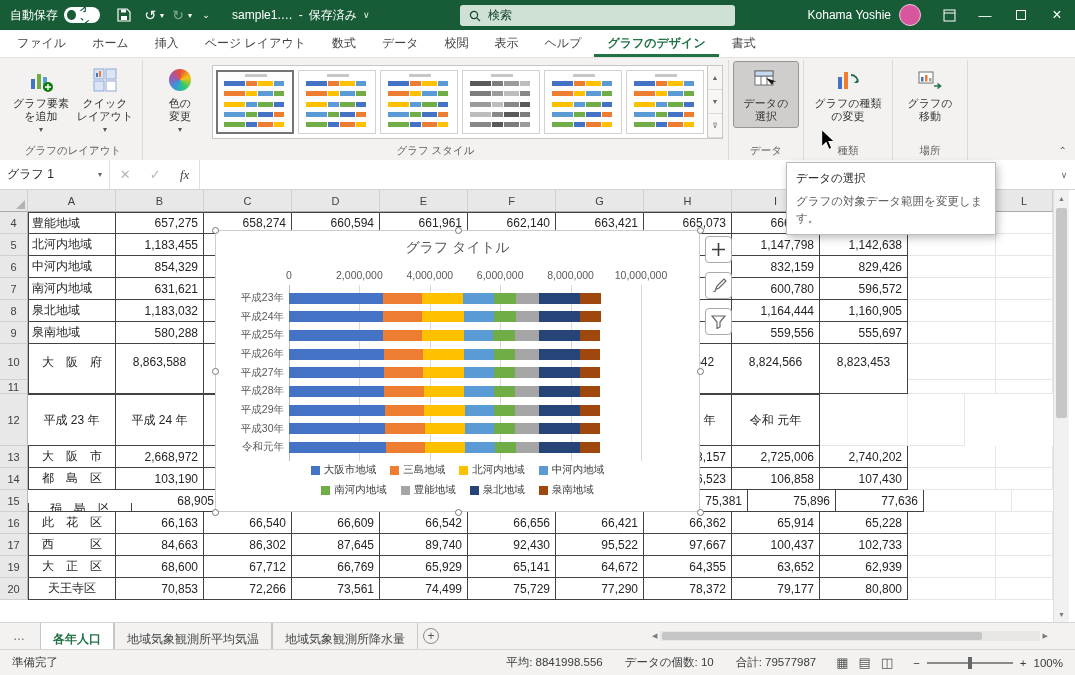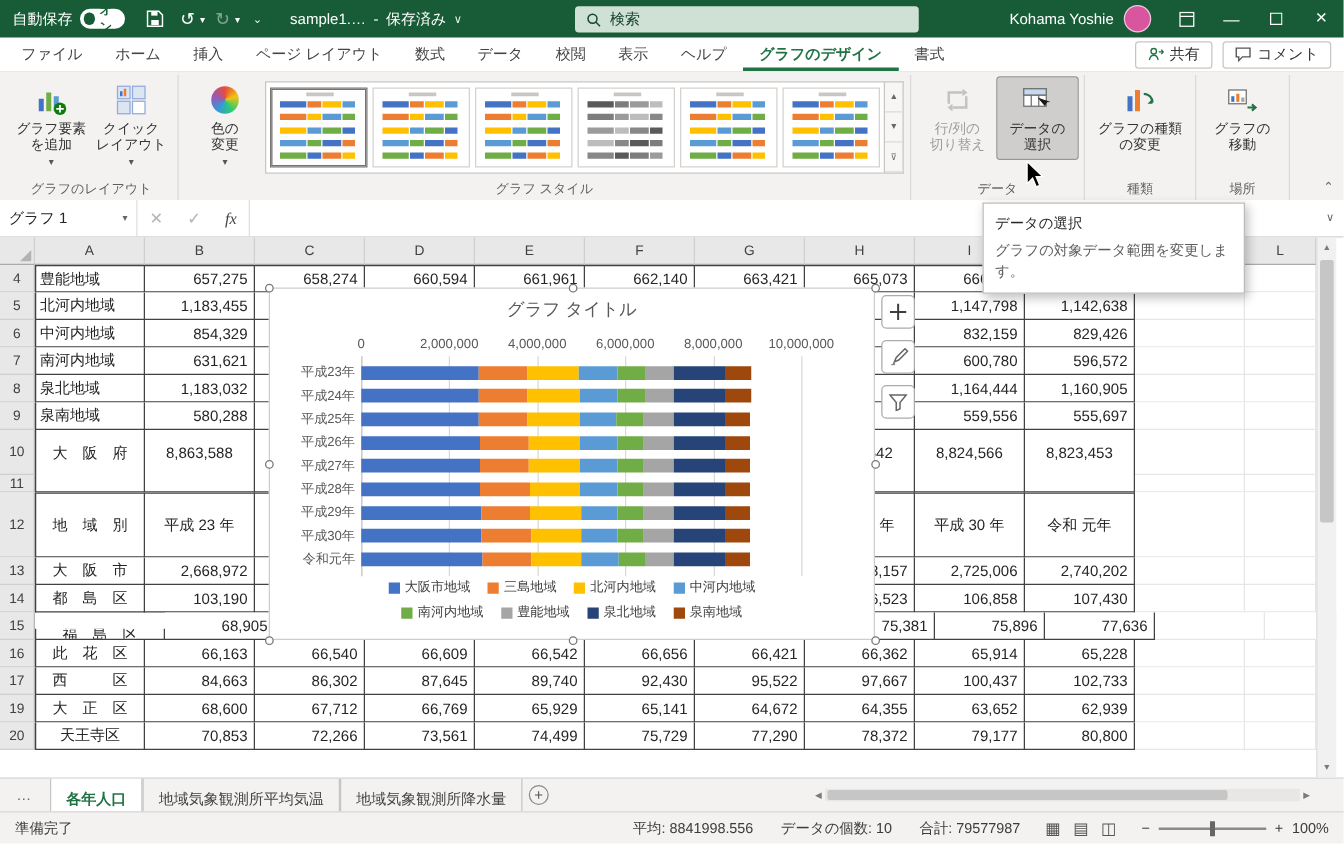--- a/index.html
+++ b/index.html
@@ -181,36 +181,20 @@
       <div class="rtab">挿入</div>
       <div class="rtab">ページ レイアウト</div>
       <div class="rtab">数式</div>
       <div class="rtab">データ</div>
       <div class="rtab">校閲</div>
       <div class="rtab">表示</div>
       <div class="rtab">ヘルプ</div>
       <div class="rtab active">グラフのデザイン</div>
       <div class="rtab">書式</div>
     </div>
-  <div class="tabrow-right">
-    <span class="pillbtn">
-      <svg width="13" height="13" viewBox="0 0 13 13">
-          <circle cx="5" cy="4" r="2.2" fill="none" stroke="#217346" stroke-width="1.1"></circle>
-          <path d="M1.5 11c.5-2.6 2-3.8 3.5-3.8S8 8.4 8.5 11" fill="none" stroke="#217346" stroke-width="1.1"></path>
-          <path d="M9 4.5h3.5M11 2.8l1.8 1.7L11 6.2" fill="none" stroke="#217346" stroke-width="1.1"></path>
-        </svg>
-      <span>共有</span>
-    </span>
-    <span class="pillbtn">
-      <svg width="13" height="13" viewBox="0 0 13 13">
-          <path d="M1 1.5h11v7H6l-3 3v-3H1z" fill="none" stroke="#555" stroke-width="1.1"></path>
-        </svg>
-      <span>コメント</span>
-    </span>
-  </div>
 </div>
 
 <div class="ribbon">
   <div class="rgroup">
     <div class="bigbtn">
       <span class="icn"><svg width="26" height="26" viewBox="0 0 26 26">
             <rect x="3" y="12" width="4" height="10" fill="#4472C4"></rect>
             <rect x="9" y="7" width="4" height="15" fill="#70AD47"></rect>
             <rect x="15" y="10" width="4" height="12" fill="#5B9BD5"></rect>
             <circle cx="20" cy="20" r="5" fill="#107C10"></circle>
@@ -441,30 +425,20 @@
       <div class="galctl">
         <div>▲</div>
         <div>▼</div>
         <div>⊽</div>
       </div>
     </div>
     <span class="glabel">グラフ スタイル</span>
   </div>
 
   <div class="rgroup">
-    <div class="bigbtn disabled">
-      <span class="icn"><svg width="26" height="26" viewBox="0 0 26 26">
-            <path d="M6 16V7h11" fill="none" stroke="#8a8a8a" stroke-width="2"></path>
-            <path d="M17 4l4 3-4 3z" fill="#8a8a8a"></path>
-            <path d="M20 10v9H9" fill="none" stroke="#8a8a8a" stroke-width="2"></path>
-            <path d="M9 16l-4 3 4 3z" fill="#8a8a8a"></path>
-          </svg></span>
-      <span>行/列の
-切り替え</span>
-    </div>
     <div class="bigbtn hot">
       <span class="icn"><svg width="26" height="26" viewBox="0 0 26 26">
             <rect x="2" y="4" width="18" height="14" fill="#fff" stroke="#707070"></rect>
             <line x1="2" y1="9" x2="20" y2="9" stroke="#707070"></line>
             <line x1="8" y1="4" x2="8" y2="18" stroke="#707070"></line>
             <line x1="14" y1="4" x2="14" y2="18" stroke="#707070"></line>
             <rect x="2" y="4" width="18" height="5" fill="#c6d9f1" stroke="#707070"></rect>
             <path d="M16 13l6 7 1.5-3.2 3-.3z" fill="#1a1a1a" transform="translate(-3,-2)"></path>
           </svg></span>
       <span>データの
@@ -650,21 +624,20 @@
         <div class="cell bfull numc" style="width: 88px;"></div>
         <div class="cell bfull numc" style="width: 88px;"></div>
         <div class="cell bfull numc" style="width: 88px;"></div>
         <div class="cell bfull numc" style="width: 88px;"></div>
         <div class="cell bfull numc" style="width: 88px;"></div>
         <div class="cell gl" style="width: 88px;"></div>
         <div class="cell gl" style="width: 57px;"></div>
       </div>
       <div class="grow" style="height: 52px;">
         <div class="rnum">12</div>
-        <div class="cell bfull btop bleft ctr" style="width: 88px;">地　域　別</div>
         <div class="cell bfull btop ctr" style="width: 88px;">平成 23 年</div>
         <div class="cell bfull btop ctr" style="width: 88px;">平成 24 年</div>
         <div class="cell bfull btop ctr" style="width: 88px;">平成 25 年</div>
         <div class="cell bfull btop ctr" style="width: 88px;">平成 26 年</div>
         <div class="cell bfull btop ctr" style="width: 88px;">平成 27 年</div>
         <div class="cell bfull btop ctr" style="width: 88px;">平成 28 年</div>
         <div class="cell bfull btop ctr" style="width: 88px;">平成 29 年</div>
         <div class="cell bfull btop ctr" style="width: 88px;">平成 30 年</div>
         <div class="cell bfull btop ctr" style="width: 88px;">令和 元年</div>
         <div class="cell gl" style="width: 88px;"></div>

